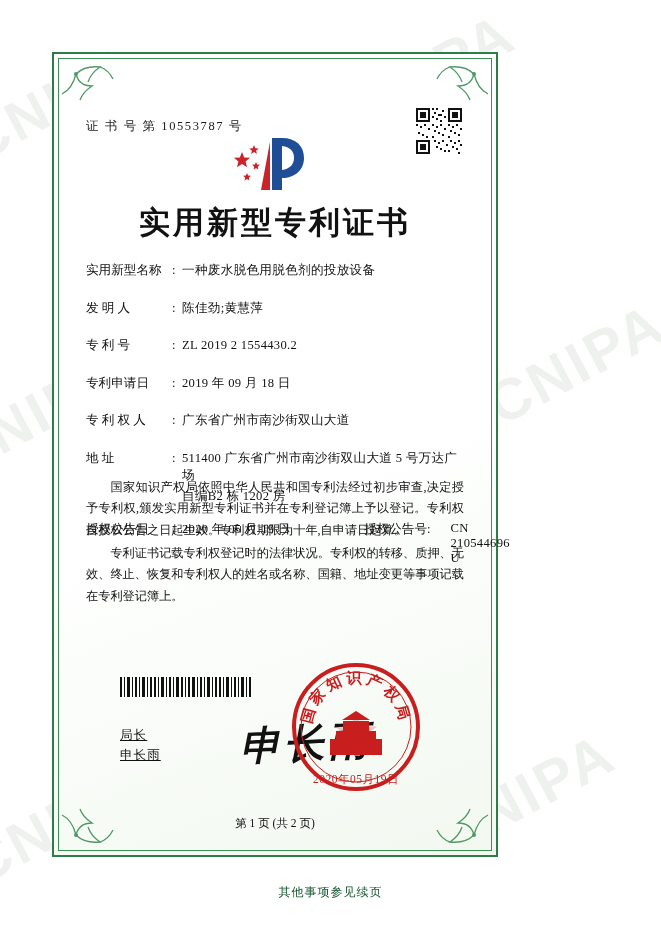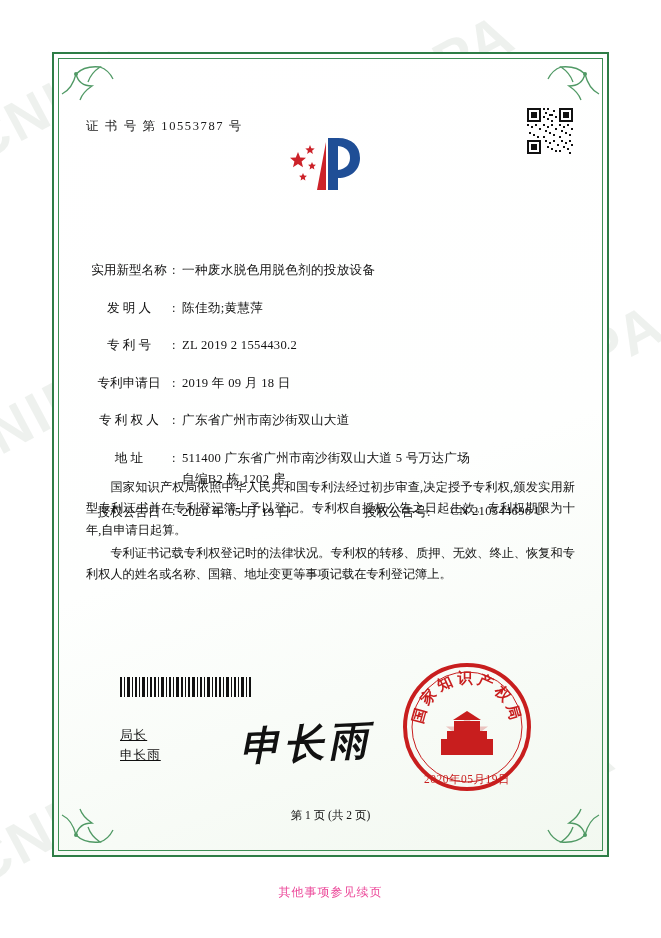--- a/index.html
+++ b/index.html
@@ -31,21 +31,21 @@
     letter-spacing: 3px;
     white-space: nowrap;
     transform-origin: center center;
   }
 
   
   .cert {
     position: absolute;
     left: 52px;
     top: 52px;
-    width: 557px;
+    width: 446px;
     height: 805px;
     background: linear-gradient(160deg, #ffffff 0%, #fefffe 55%, #f2f8f0 100%);
     box-sizing: border-box;
     z-index: 1;
   }
   .frame-outer {
     position: absolute;
     inset: 0;
     border: 2px solid #2e7d46;
     box-sizing: border-box;
@@ -125,21 +125,21 @@
     align-items: baseline;
     margin-bottom: 20.5px;
     font-size: 12.6px;
     color: #111;
   }
   .field-label {
     width: 86px;
     flex: 0 0 86px;
     letter-spacing: 0px;
     display: flex;
-    justify-content: center;
+    justify-content: flex-start;
   }
   .field-label span { display: inline-block; }
   .field-colon {
     flex: 0 0 10px;
     width: 10px;
   }
   .field-value {
     flex: 1;
     letter-spacing: .3px;
   }
@@ -215,33 +215,33 @@
     width: 132px;
     text-align: center;
     font-size: 11.5px;
     color: #c81e1e;
     letter-spacing: .5px;
   }
 
   .page-no {
     position: absolute;
     left: 0; right: 0;
-    bottom: 16px;
+    bottom: 8px;
     text-align: center;
     font-size: 11.5px;
     color: #111;
   }
 
   .footnote {
     position: absolute;
     left: 0; right: 0;
     top: 884px;
     text-align: center;
     font-size: 12px;
-    color: #ec4899;
+    color: #14532d;
     letter-spacing: 1px;
     z-index: 2;
   }
 </style>
 </head>
 <body>
 
 <div class="watermark-layer">
   <div class="wm" style="left:-40px; top:70px; font-size:56px; transform:rotate(-28deg);">CNIPA</div>
   <div class="wm" style="left:330px; top:40px; font-size:58px; transform:rotate(-28deg);">CNIPA</div>
@@ -354,20 +354,21 @@
         <path d="M50 10 L50 58 L41 58 Z" fill="#cc2229"></path>
         <g fill="#cc2229">
           <polygon points="22,20 24.2,25.4 30,25.8 25.6,29.6 27,35.2 22,32 17,35.2 18.4,29.6 14,25.8 19.8,25.4"></polygon>
           <polygon points="34,13 35.3,16.2 38.7,16.4 36.1,18.7 36.9,22 34,20.1 31.1,22 31.9,18.7 29.3,16.4 32.7,16.2"></polygon>
           <polygon points="36,30 37.1,32.6 39.9,32.8 37.8,34.7 38.4,37.4 36,35.9 33.6,37.4 34.2,34.7 32.1,32.8 34.9,32.6"></polygon>
           <polygon points="27,41 28.1,43.6 30.9,43.8 28.8,45.7 29.4,48.4 27,46.9 24.6,48.4 25.2,45.7 23.1,43.8 25.9,43.6"></polygon>
         </g>
       </svg>
     </div>
 
+    <div class="doc-title">实用新型专利证书</div>
 
     <div class="fields">
 
       <div class="field-row">
         <div class="field-label" style="letter-spacing:0;">
           <span>实用新型名称</span>
         </div>
         <div class="field-colon">:</div>
         <div class="field-value">一种废水脱色用脱色剂的投放设备</div>
       </div>

